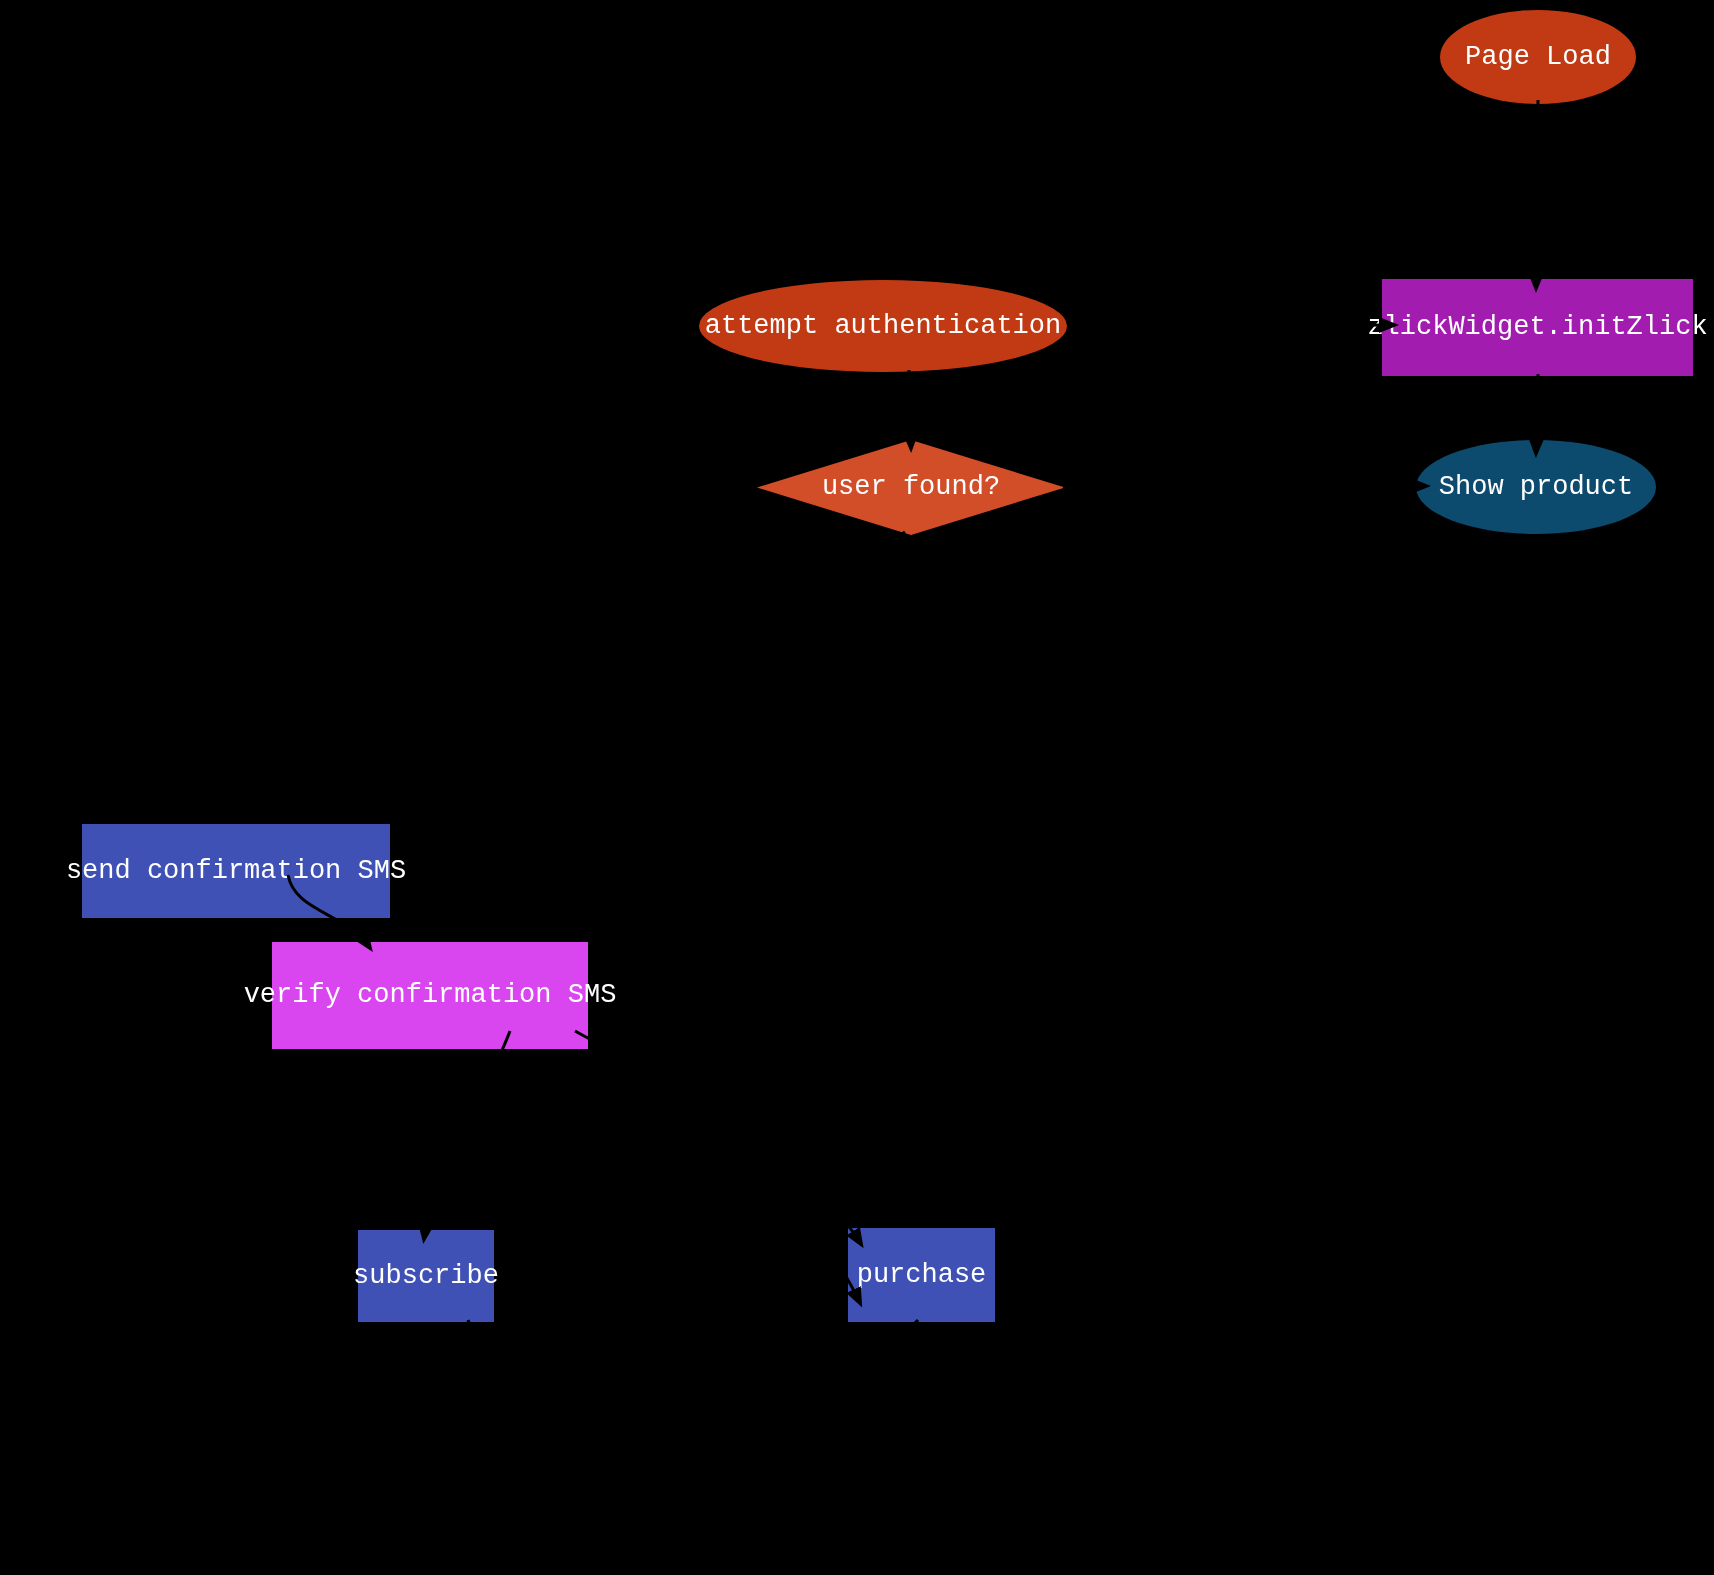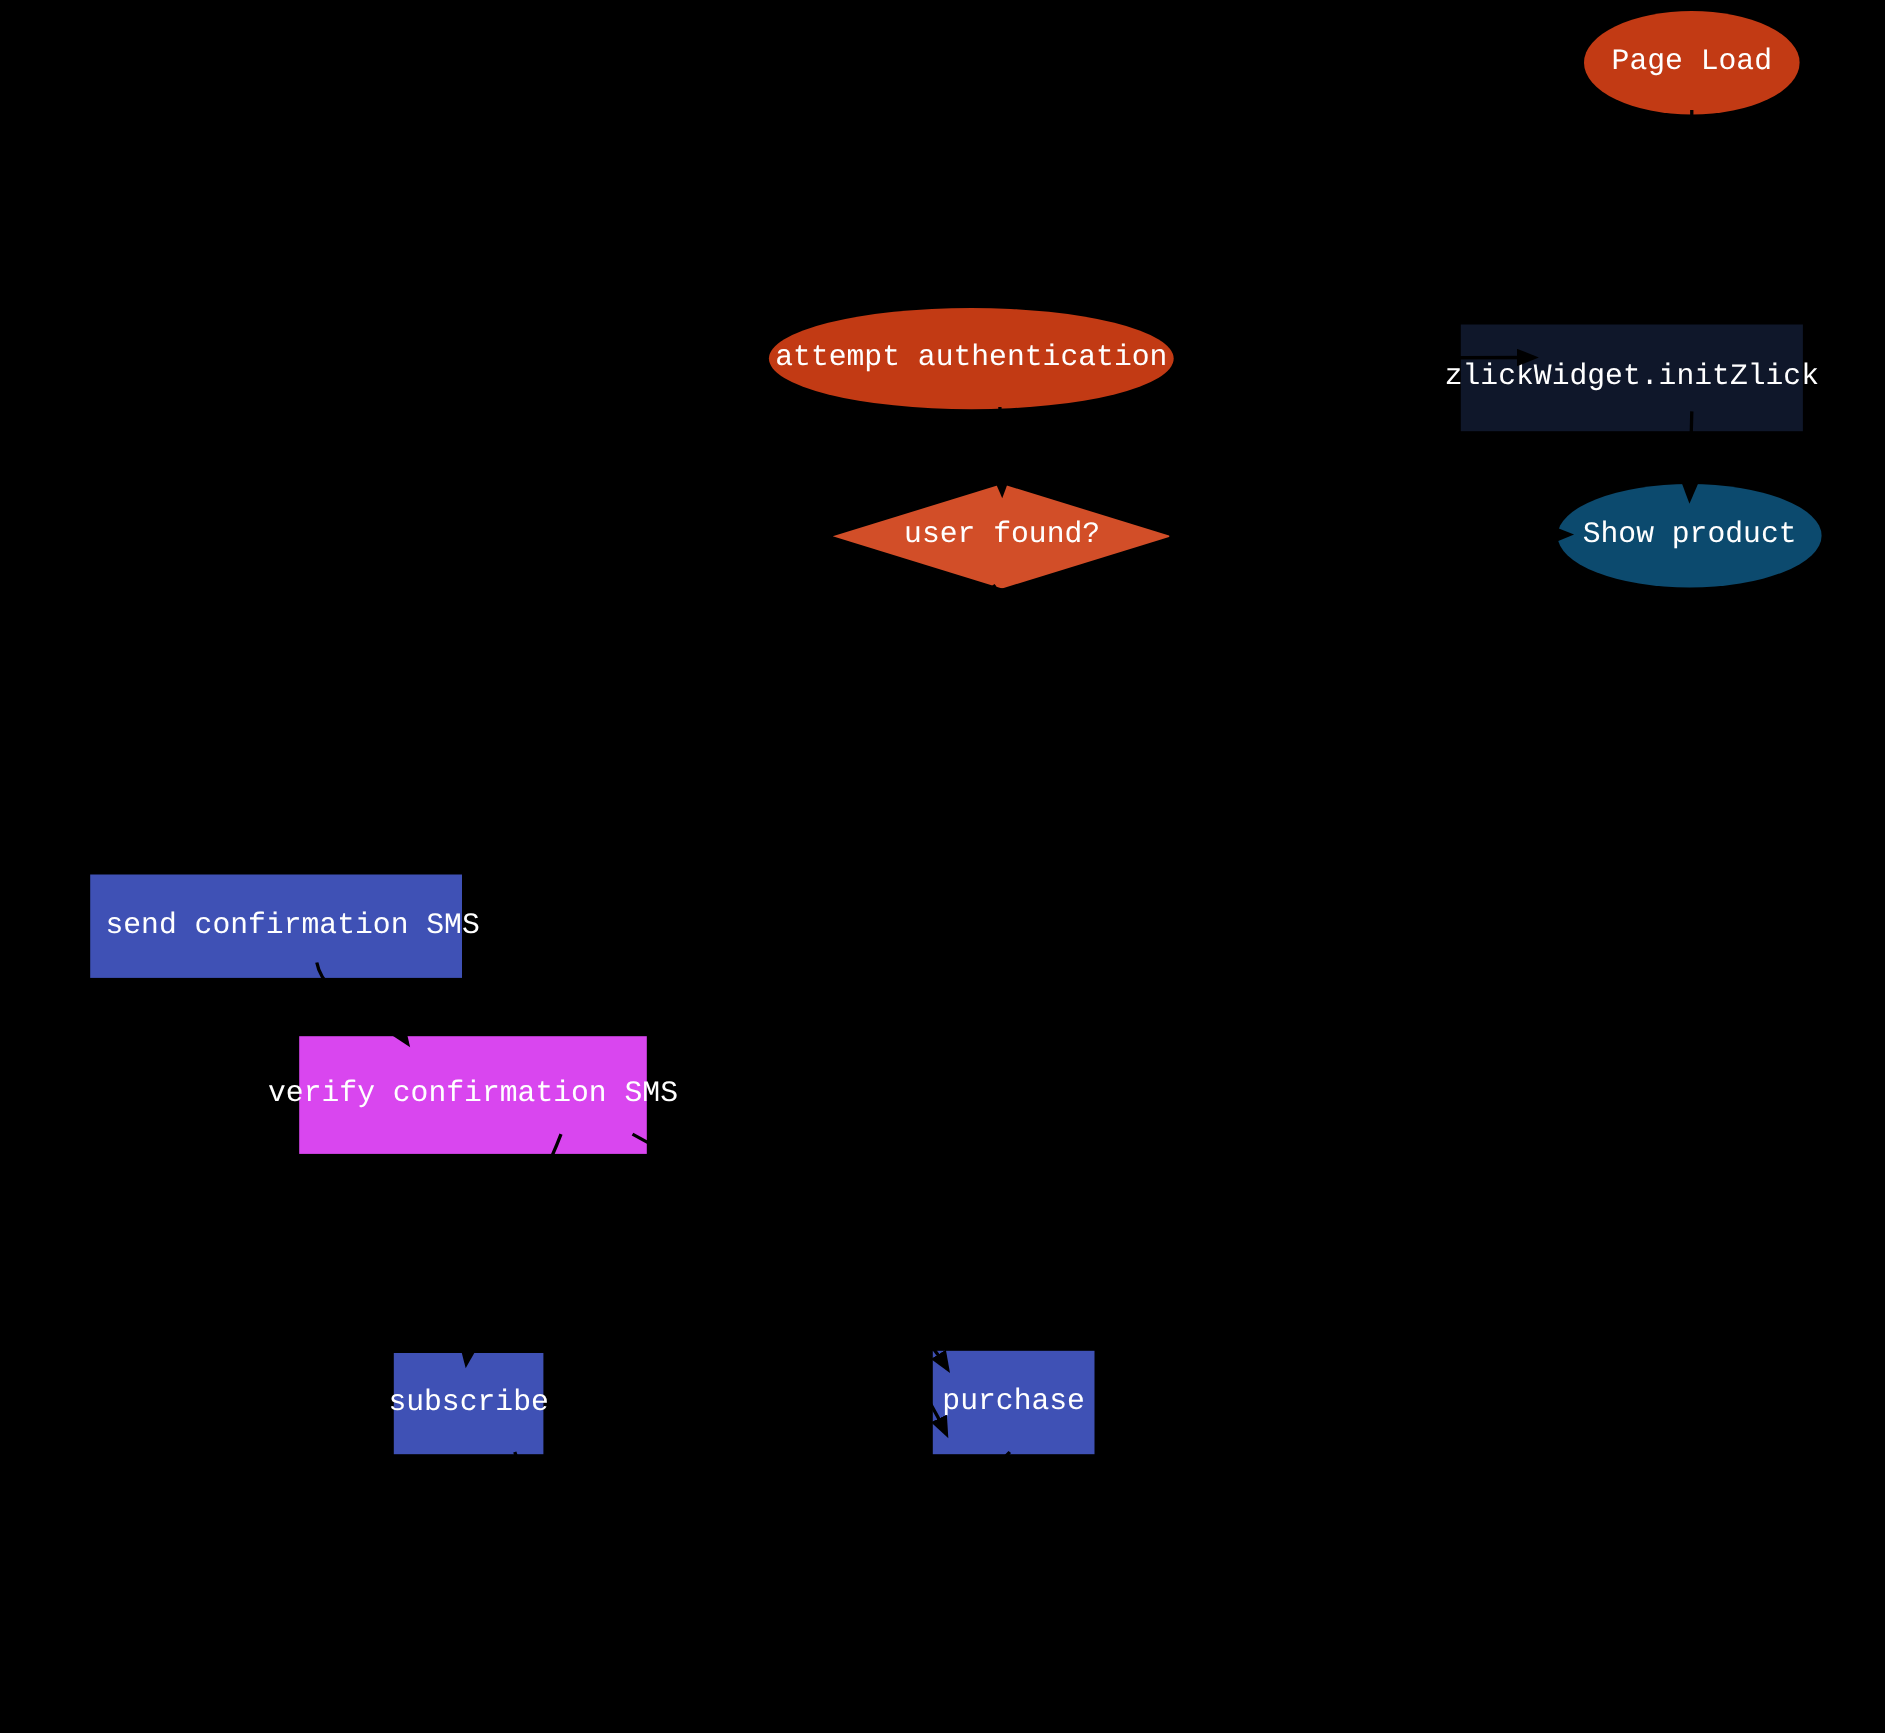--- a/index.html
+++ b/index.html
@@ -28,38 +28,38 @@
 </style>
 </head>
 <body>
 
 <div class="canvas">
 
   <div class="node ellipse" style="left: 1440px; top: 10px; width: 196px; height: 94px; background-color: rgb(194, 58, 20);">
     <span>Page Load</span>
   </div>
 
-  <div class="node" style="left: 1328px; top: 279px; width: 311px; height: 97px; background-color: #0f172a; margin-top: 16px;">
+  <div class="node" style="left: 1382px; top: 279px; width: 311px; height: 97px; background-color: #a21caf;">
     <span>zlickWidget.initZlick</span>
   </div>
 
   <div class="node ellipse" style="left: 699px; top: 280px; width: 368px; height: 92px; background-color: rgb(194, 58, 20);">
     <span>attempt authentication</span>
   </div>
 
   <div class="node diamond" style="left: 757px; top: 440px; width: 308px; height: 95px; background-color: rgb(210, 78, 40);">
     <span>user found?</span>
   </div>
 
   <div class="node ellipse" style="left: 1416px; top: 440px; width: 240px; height: 94px; background-color: #0c4a6e;">
     <span>Show product</span>
   </div>
 
 
-  <div class="node" style="left: 82px; top: 795px; width: 308px; height: 94px; background-color: rgb(63, 81, 181); padding-left: 30px;">
+  <div class="node" style="left: 82px; top: 824px; width: 308px; height: 94px; background-color: rgb(63, 81, 181);">
     <span>send confirmation SMS</span>
   </div>
 
   <div class="node" style="left: 272px; top: 942px; width: 316px; height: 107px; background-color: #d946ef;">
     <span>verify confirmation SMS</span>
   </div>
 
   <div class="node" style="left: 358px; top: 1230px; width: 136px; height: 92px; background-color: rgb(63, 81, 181);">
     <span>subscribe</span>
   </div>

